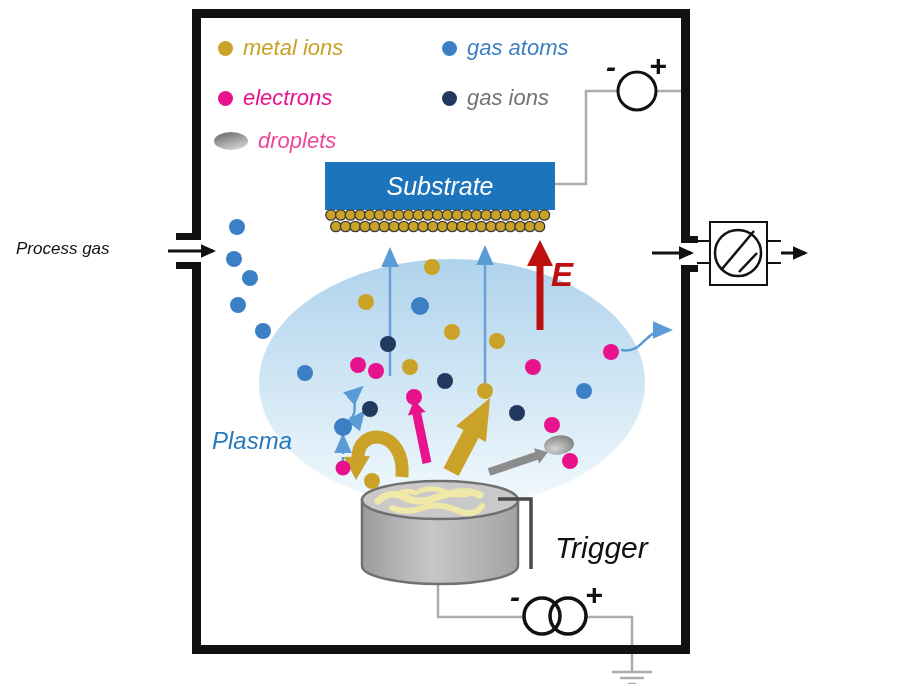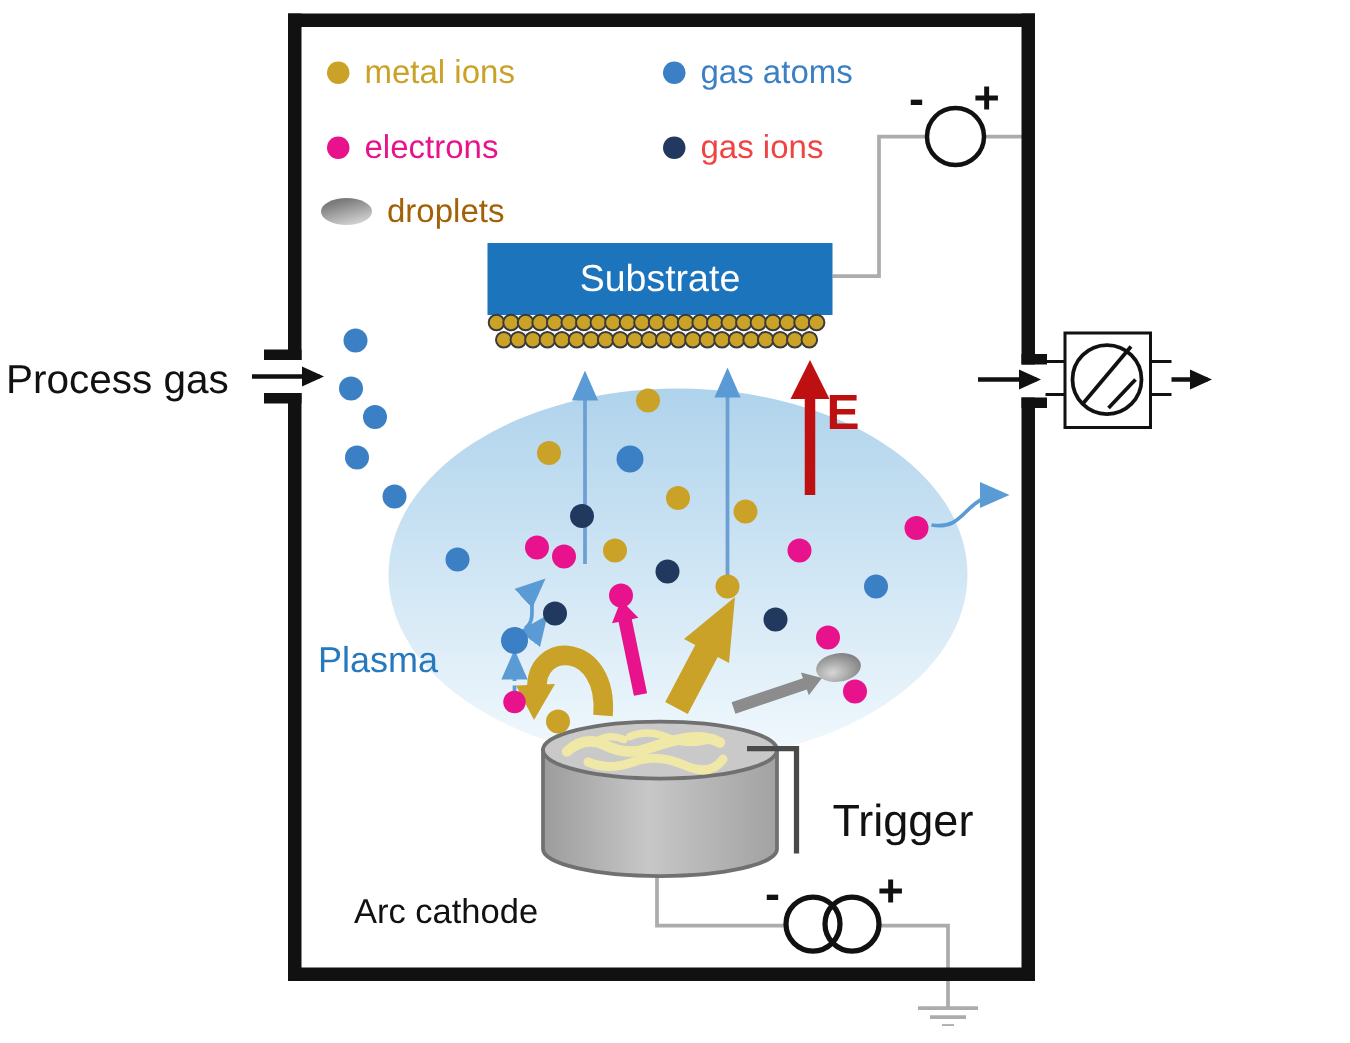--- a/index.html
+++ b/index.html
@@ -1,27 +1,27 @@
 <!DOCTYPE html>
 <html><head>
 <meta charset="utf-8">
 <style>
   html,body{margin:0;padding:0;background:#fff;}
   #stage{position:relative;width:900px;height:684px;background:#fff;overflow:hidden;
-         font-family:"Liberation Sans",sans-serif;}
+         font-family:"Liberation Sans",sans-serif;font-style:italic;}
   #diagram-svg{position:absolute;left:0;top:0;}
   .lbl{position:absolute;white-space:nowrap;color:#111;line-height:1;}
   .legend-item{position:absolute;display:flex;align-items:center;gap:10px;}
   .legend-label{font-size:22px;font-weight:500;}
   .dot{width:15px;height:15px;border-radius:50%;display:inline-block;}
   .pill{width:34px;height:18px;border-radius:50%;display:inline-block;
         background:linear-gradient(165deg,#7b7b7b 20%,#cfcfcf 85%);}
   #lbl-substrate{left:325px;top:162px;width:230px;height:48px;display:flex;
                  align-items:center;justify-content:center;color:#fff;font-size:25px;border-radius:22px;}
-  #lbl-process-gas{left:4px;top:240px;font-size:27px;}
+  #lbl-process-gas{left:16px;top:240px;font-size:17px;}
   #lbl-vacuum-pump{left:712px;top:310px;font-size:23px;}
   #lbl-plasma{left:212px;top:429px;font-size:24px;font-weight:500;}
   #lbl-trigger{left:555px;top:533px;font-size:30px;}
   #lbl-arc-cathode{left:236px;top:596px;font-size:23px;}
   #lbl-e-field{left:551px;top:258px;font-size:33px;font-weight:bold;}
   .sign{font-weight:600;}
   #bias-minus{left:606px;top:52px;font-size:30px;}
   #bias-plus{left:649px;top:51px;font-size:30px;}
   #arc-minus{left:510px;top:582px;font-size:30px;}
   #arc-plus{left:585px;top:580px;font-size:30px;}
@@ -239,30 +239,29 @@
   <div class="legend-item" style="left:442px;top:35px">
     <span class="dot" style="background: rgb(59, 127, 196);"></span>
     <span class="legend-label" style="color: rgb(59, 127, 196);">gas atoms</span>
   </div>
   <div class="legend-item" style="left:218px;top:85px">
     <span class="dot" style="background: rgb(232, 19, 140);"></span>
     <span class="legend-label" style="color: rgb(232, 19, 140);">electrons</span>
   </div>
   <div class="legend-item" style="left:442px;top:85px">
     <span class="dot" style="background: rgb(33, 57, 95);"></span>
-    <span class="legend-label" style="color: #ef4444;">gas ions</span>
+    <span class="legend-label" style="color: #737373;">gas ions</span>
   </div>
   <div class="legend-item" style="left:214px;top:128px">
     <span class="pill"></span>
-    <span class="legend-label" style="color: #a16207;">droplets</span>
+    <span class="legend-label" style="color: #ec4899;">droplets</span>
   </div>
 
   <div class="lbl" id="lbl-substrate">Substrate</div>
   <div class="lbl" id="lbl-process-gas">Process gas</div>
   <div class="lbl" id="lbl-plasma" style="color: rgb(39, 121, 189);">Plasma</div>
   <div class="lbl" id="lbl-trigger">Trigger</div>
-  <div class="lbl" id="lbl-arc-cathode">Arc cathode</div>
   <div class="lbl" id="lbl-e-field" style="color: rgb(190, 16, 16);">E</div>
   <div class="lbl sign" id="bias-minus">-</div>
   <div class="lbl sign" id="bias-plus">+</div>
   <div class="lbl sign" id="arc-minus">-</div>
   <div class="lbl sign" id="arc-plus">+</div>
 </div>
 
 </body></html>

